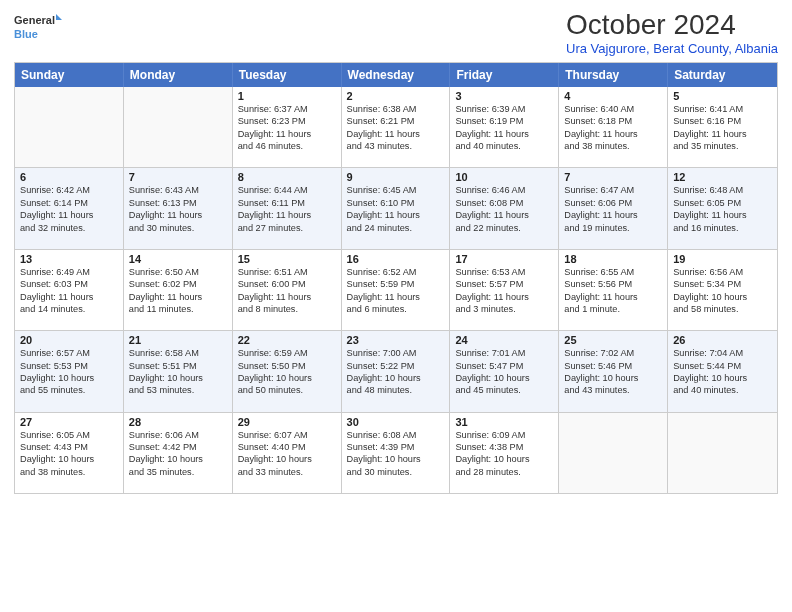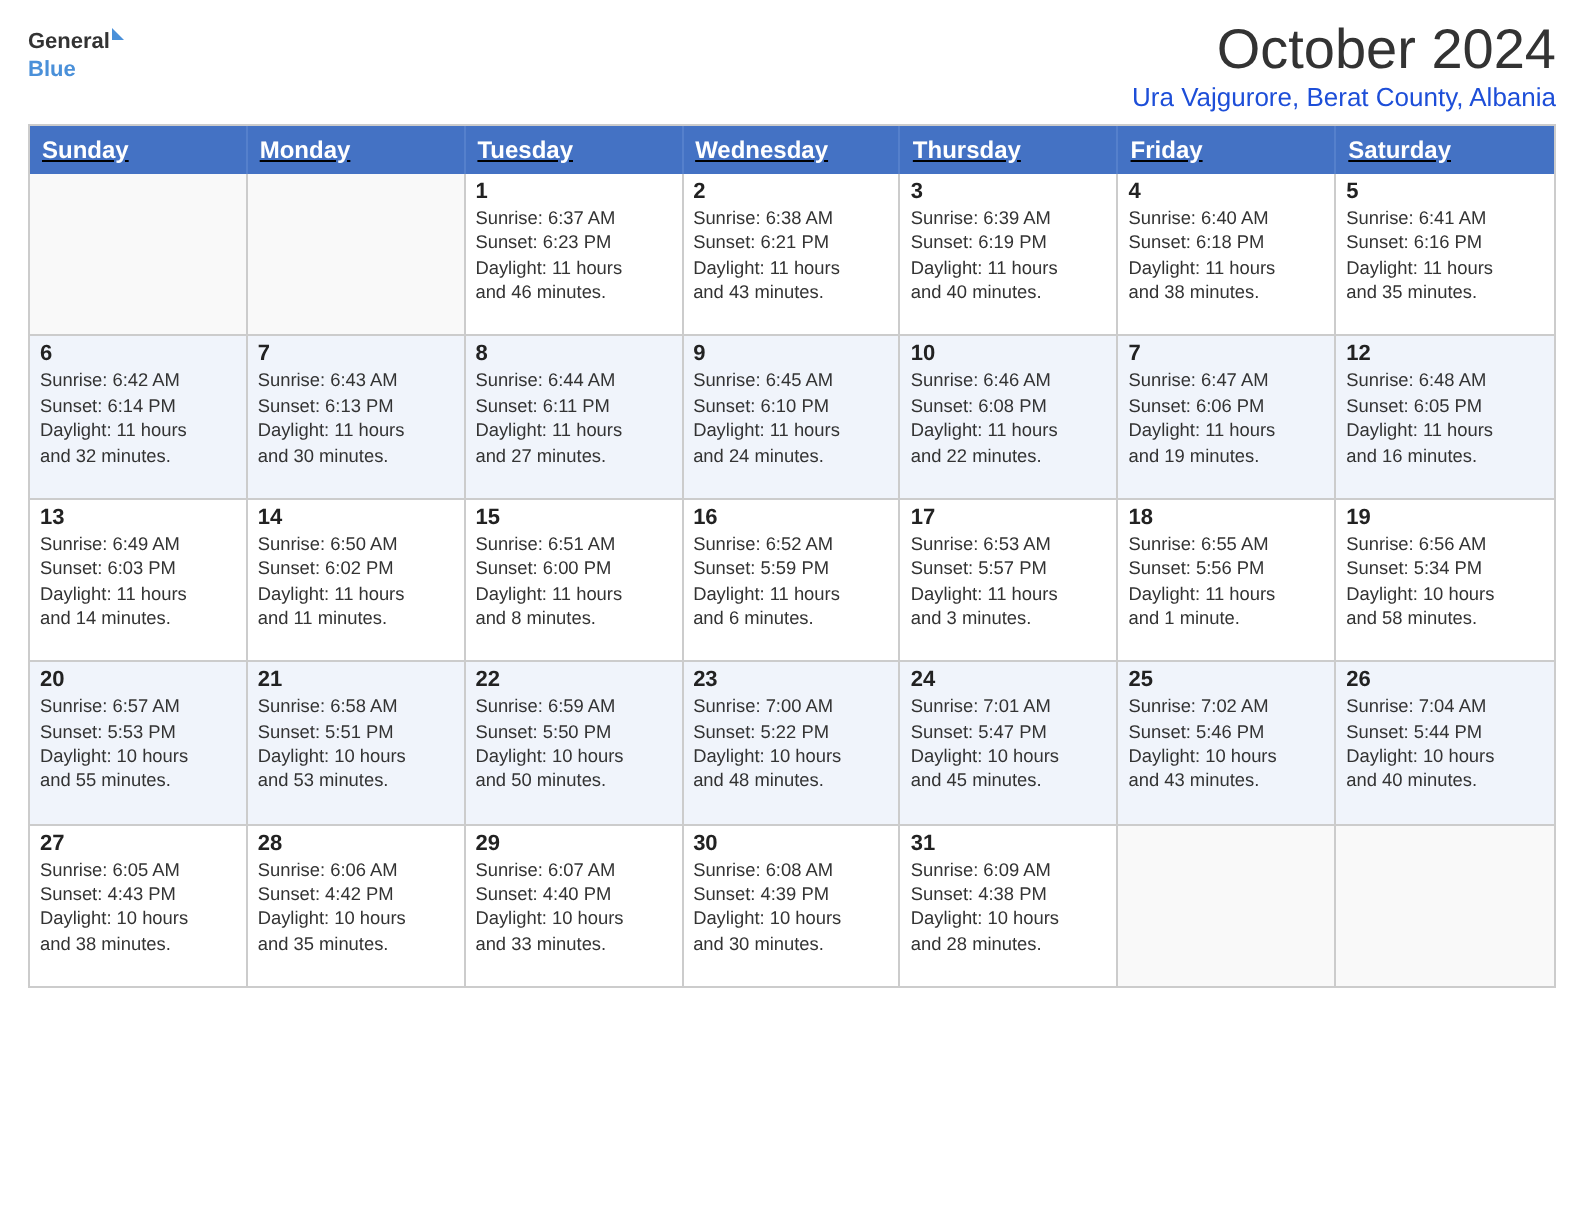--- a/index.html
+++ b/index.html
@@ -22,21 +22,20 @@
       justify-content: space-between;
       align-items: flex-start;
       margin-bottom: 6px;
     }
     .logo {
       display: flex;
       align-items: center;
       gap: 4px;
     }
     .title-block {
-      text-align: right;
     }
     .main-title {
       font-size: 28px;
       font-weight: normal;
       color: #333;
       line-height: 1.1;
     }
     .subtitle {
       font-size: 13px;
       color: #1d4ed8;
@@ -44,21 +43,20 @@
     .calendar {
       flex: 1;
       display: flex;
       flex-direction: column;
       border: 1px solid #ccc;
     }
     .cal-header-row {
       display: grid;
       grid-template-columns: repeat(7, 1fr);
       background: #4472C4;
-      text-decoration: underline;
     }
     .cal-header-cell {
       color: #fff;
       font-size: 12px;
       font-weight: bold;
       padding: 5px 6px;
       border-right: 1px solid #5580cc;
       text-align: left;
     }
     .cal-header-cell:last-child { border-right: none; }
@@ -114,22 +112,22 @@
       <div class="subtitle">Ura Vajgurore, Berat County, Albania</div>
     </div>
   </div>
 
   <div class="calendar">
     <div class="cal-header-row">
       <div class="cal-header-cell">Sunday</div>
       <div class="cal-header-cell">Monday</div>
       <div class="cal-header-cell">Tuesday</div>
       <div class="cal-header-cell">Wednesday</div>
+      <div class="cal-header-cell">Friday</div>
       <div class="cal-header-cell">Thursday</div>
-      <div class="cal-header-cell">Friday</div>
       <div class="cal-header-cell">Saturday</div>
     </div>
     <div class="cal-body" id="cal-body">
     <div class="cal-row">
           <div class="cal-cell empty"></div>
           <div class="cal-cell empty"></div>
           <div class="cal-cell">
             <div class="day-num">1</div>
             <div class="cell-line">Sunrise: 6:37 AM</div>
             <div class="cell-line">Sunset: 6:23 PM</div>

